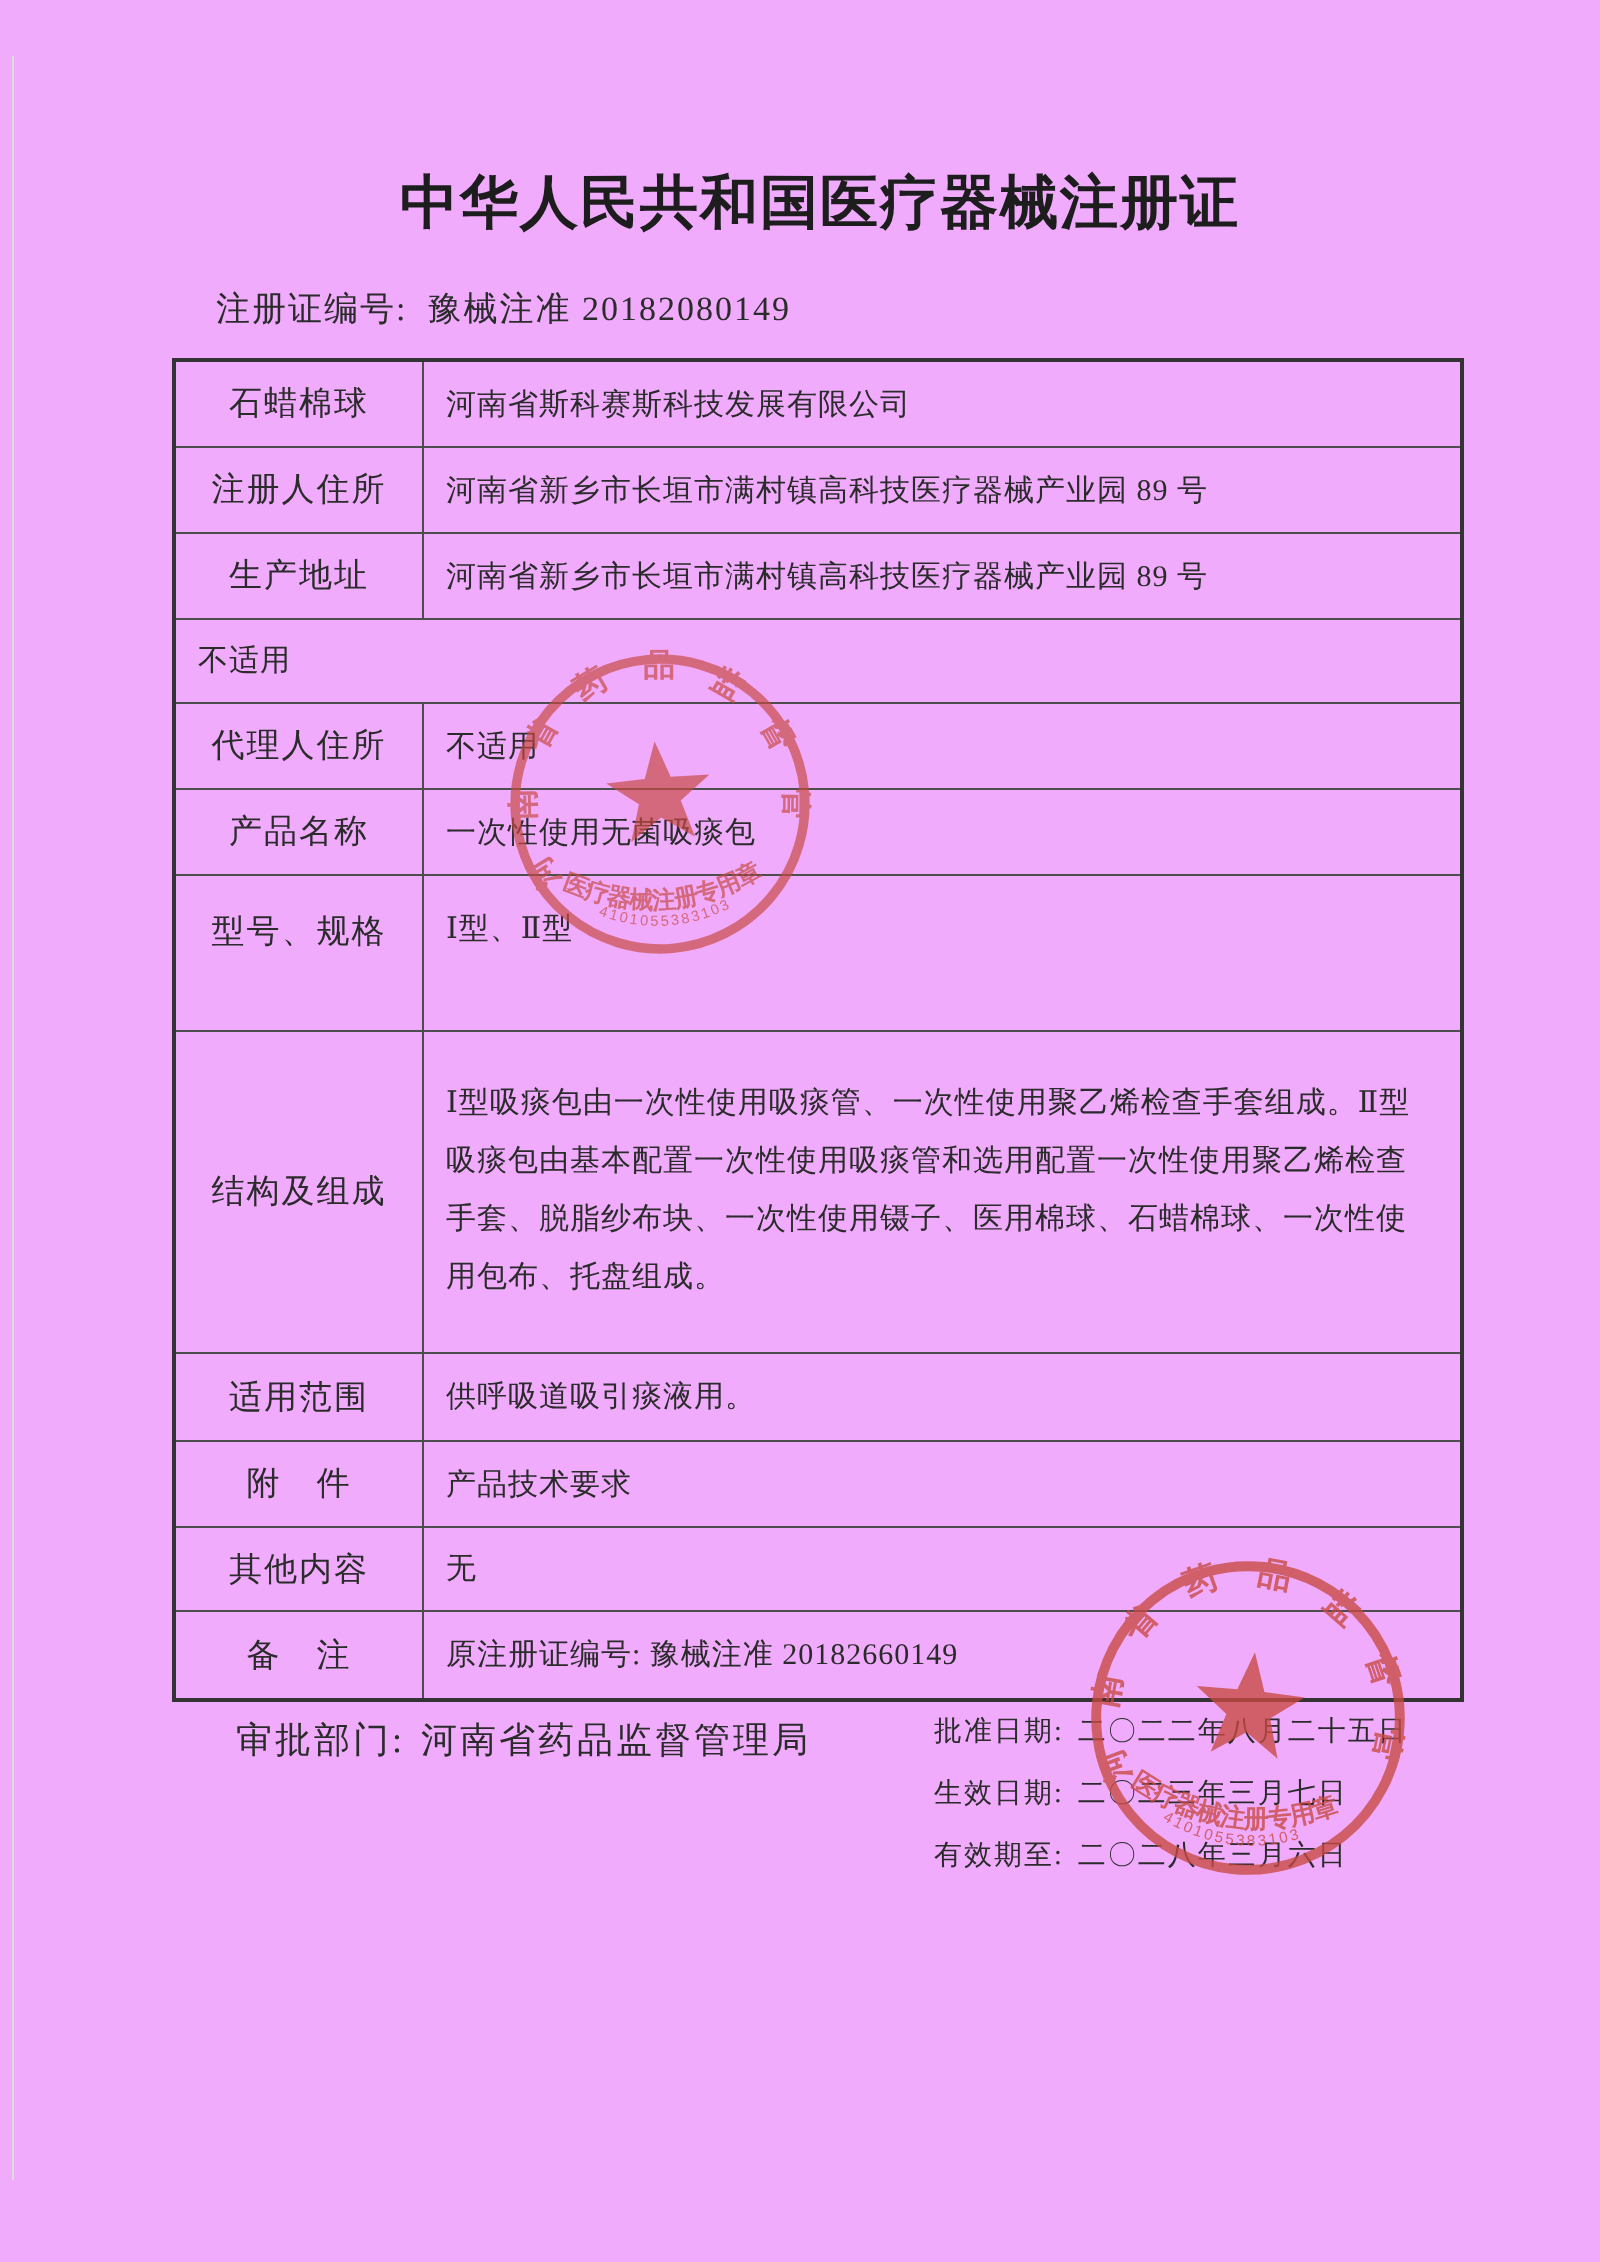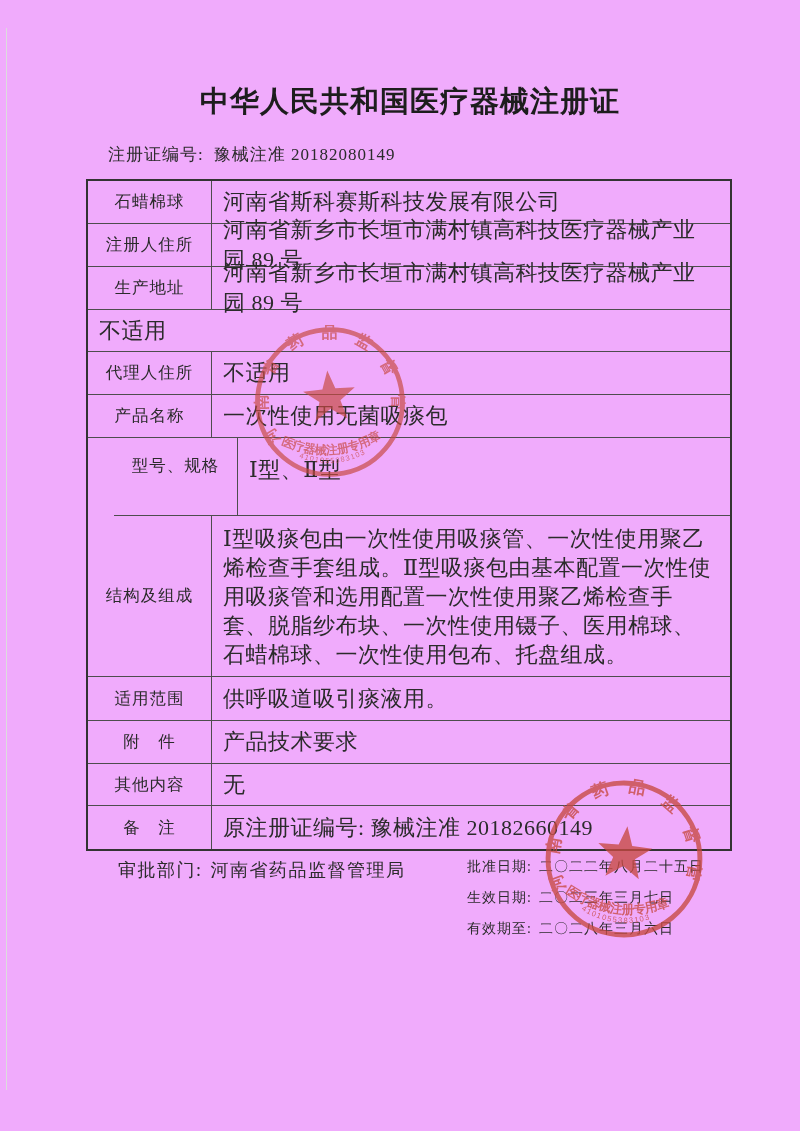--- a/index.html
+++ b/index.html
@@ -34,24 +34,24 @@
   .t-row:last-child { border-bottom: none; }
   .t-label {
     width: 124px; box-sizing: border-box; border-right: 1px solid #4d4d4d;
     display: flex; align-items: center; justify-content: center;
     font-size: 16.5px; letter-spacing: 1px; text-align: center; color: #2b2b2b;
     flex-shrink: 0;
   }
   .t-value {
     flex: 1; display: flex; align-items: center;
     padding: 2px 14px 2px 11px; box-sizing: border-box;
-    font-size: 22px; letter-spacing: 0.5px; color: #2b2b2b;
+    font-size: 15px; letter-spacing: 0.5px; color: #2b2b2b;
   }
   .h43 { height: 43px; } .h42 { height: 42px; } .h44 { height: 44px; }
-  .h78 { height: 78px; margin-left: 26px; }
+  .h78 { height: 78px; }
   .h161 { height: 161px; }
   .row-model .t-label, .row-model .t-value { align-items: flex-start; padding-top: 17px; }
   .row-structure .t-value { line-height: 29px; padding-right: 18px; }
 
   .footer-dept {
     position: absolute; left: 118px; top: 858px;
     font-size: 18px; letter-spacing: 1.5px; color: #2b2b2b;
   }
   .footer-dept .lbl { margin-right: 8px; }
   .footer-dates {

